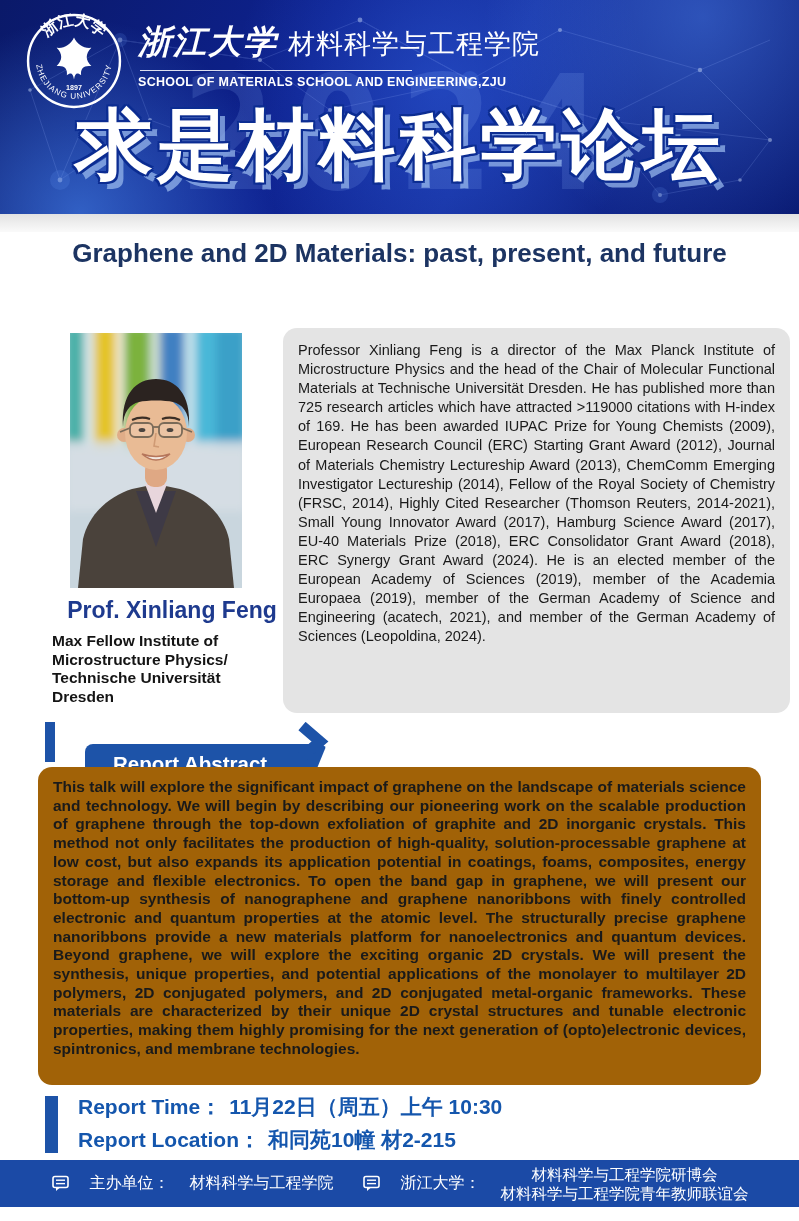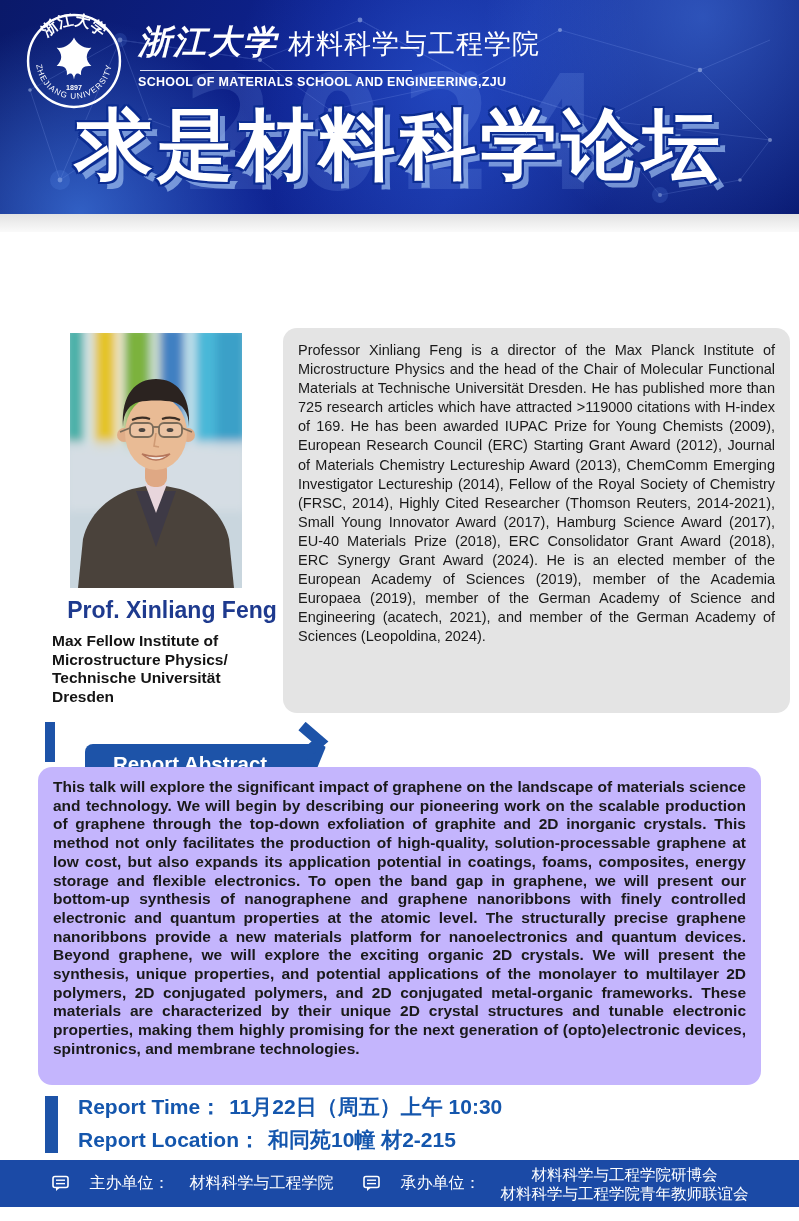--- a/index.html
+++ b/index.html
@@ -51,21 +51,21 @@
   
   .accent-bar{position:absolute;background:#1d53a8;}
   .bar-abstract{left:45px;top:722px;width:10px;height:40px;}
   .abstract-banner{position:absolute;left:62px;top:744px;width:242px;height:39px;background:#1d53a8;
      border-radius:8px;clip-path:polygon(0 0,100% 0,calc(100% - 16px) 100%,0 100%);
      color:#fff;font-size:20.5px;font-weight:bold;line-height:39px;padding-left:28px;box-sizing:border-box;margin-left:23px;}
   .chevron{position:absolute;left:292px;top:722px;}
 
   
   .abstract-box{position:absolute;left:38px;top:767px;width:723px;height:318px;box-sizing:border-box;
-     background:#c4b5fd;border-radius:14px;padding:11px 15px;overflow:hidden;
+     background:#a16207;border-radius:14px;padding:11px 15px;overflow:hidden;
      font-size:15.5px;line-height:18.7px;font-weight:bold;color:#1a1a1a;text-align:justify;}
 
   
   .bar-schedule{left:45px;top:1096px;width:13px;height:57px;}
   .sched-line{position:absolute;left:78px;font-size:21px;font-weight:bold;color:#1456ad;white-space:nowrap;}
   .sched-1{top:1093px;} .sched-2{top:1126px;}
   .sched-line .lbl{margin-right:8px;}
 
   
   .footer{position:absolute;left:0;top:1160px;width:799px;height:47px;background:#1b4aa6;color:#fff;
@@ -137,20 +137,21 @@
         <div class="brand-divider"></div>
         <div class="brand-en">SCHOOL OF MATERIALS SCHOOL AND ENGINEERING,ZJU</div>
       </div>
     </div>
 
     <div class="year-watermark">2024</div>
     <h1 class="forum-title">求是材料科学论坛</h1>
   </div>
   <div class="header-shadow"></div>
 
+  <h2 class="talk-title">Graphene and 2D Materials: past, present, and future</h2>
 
   <div class="photo">
     <svg viewBox="0 0 172 255" width="172" height="255" xmlns="http://www.w3.org/2000/svg">
       <defs>
           <filter id="blur1">
             <feGaussianBlur stdDeviation="4.5"></feGaussianBlur>
           </filter>
         </defs>
       <rect x="0" y="0" width="172" height="255" fill="#c9d6de"></rect>
       <g filter="url(#blur1)">
@@ -229,21 +230,21 @@
       <span>主办单位：</span>
         <span>材料科学与工程学院</span>
     </div>
     <div class="org-group">
       <svg width="19" height="19" viewBox="0 0 19 19">
         <rect x="2" y="2.5" width="15" height="11" rx="2" fill="none" stroke="#ffffff" stroke-width="1.6"></rect>
         <line x1="5" y1="6.2" x2="14" y2="6.2" stroke="#ffffff" stroke-width="1.4"></line>
         <line x1="5" y1="9.6" x2="14" y2="9.6" stroke="#ffffff" stroke-width="1.4"></line>
         <path d="M5,13.5 L5,17 L9,13.5 Z" fill="#ffffff"></path>
       </svg>
-      <span>承办单位：</span>
+      <span>浙江大学：</span>
       <div class="org-lines">
         <div>材料科学与工程学院研博会</div>
         <div>材料科学与工程学院青年教师联谊会</div>
       </div>
     </div>
   </div>
 
 </div>
 
 </body></html>

